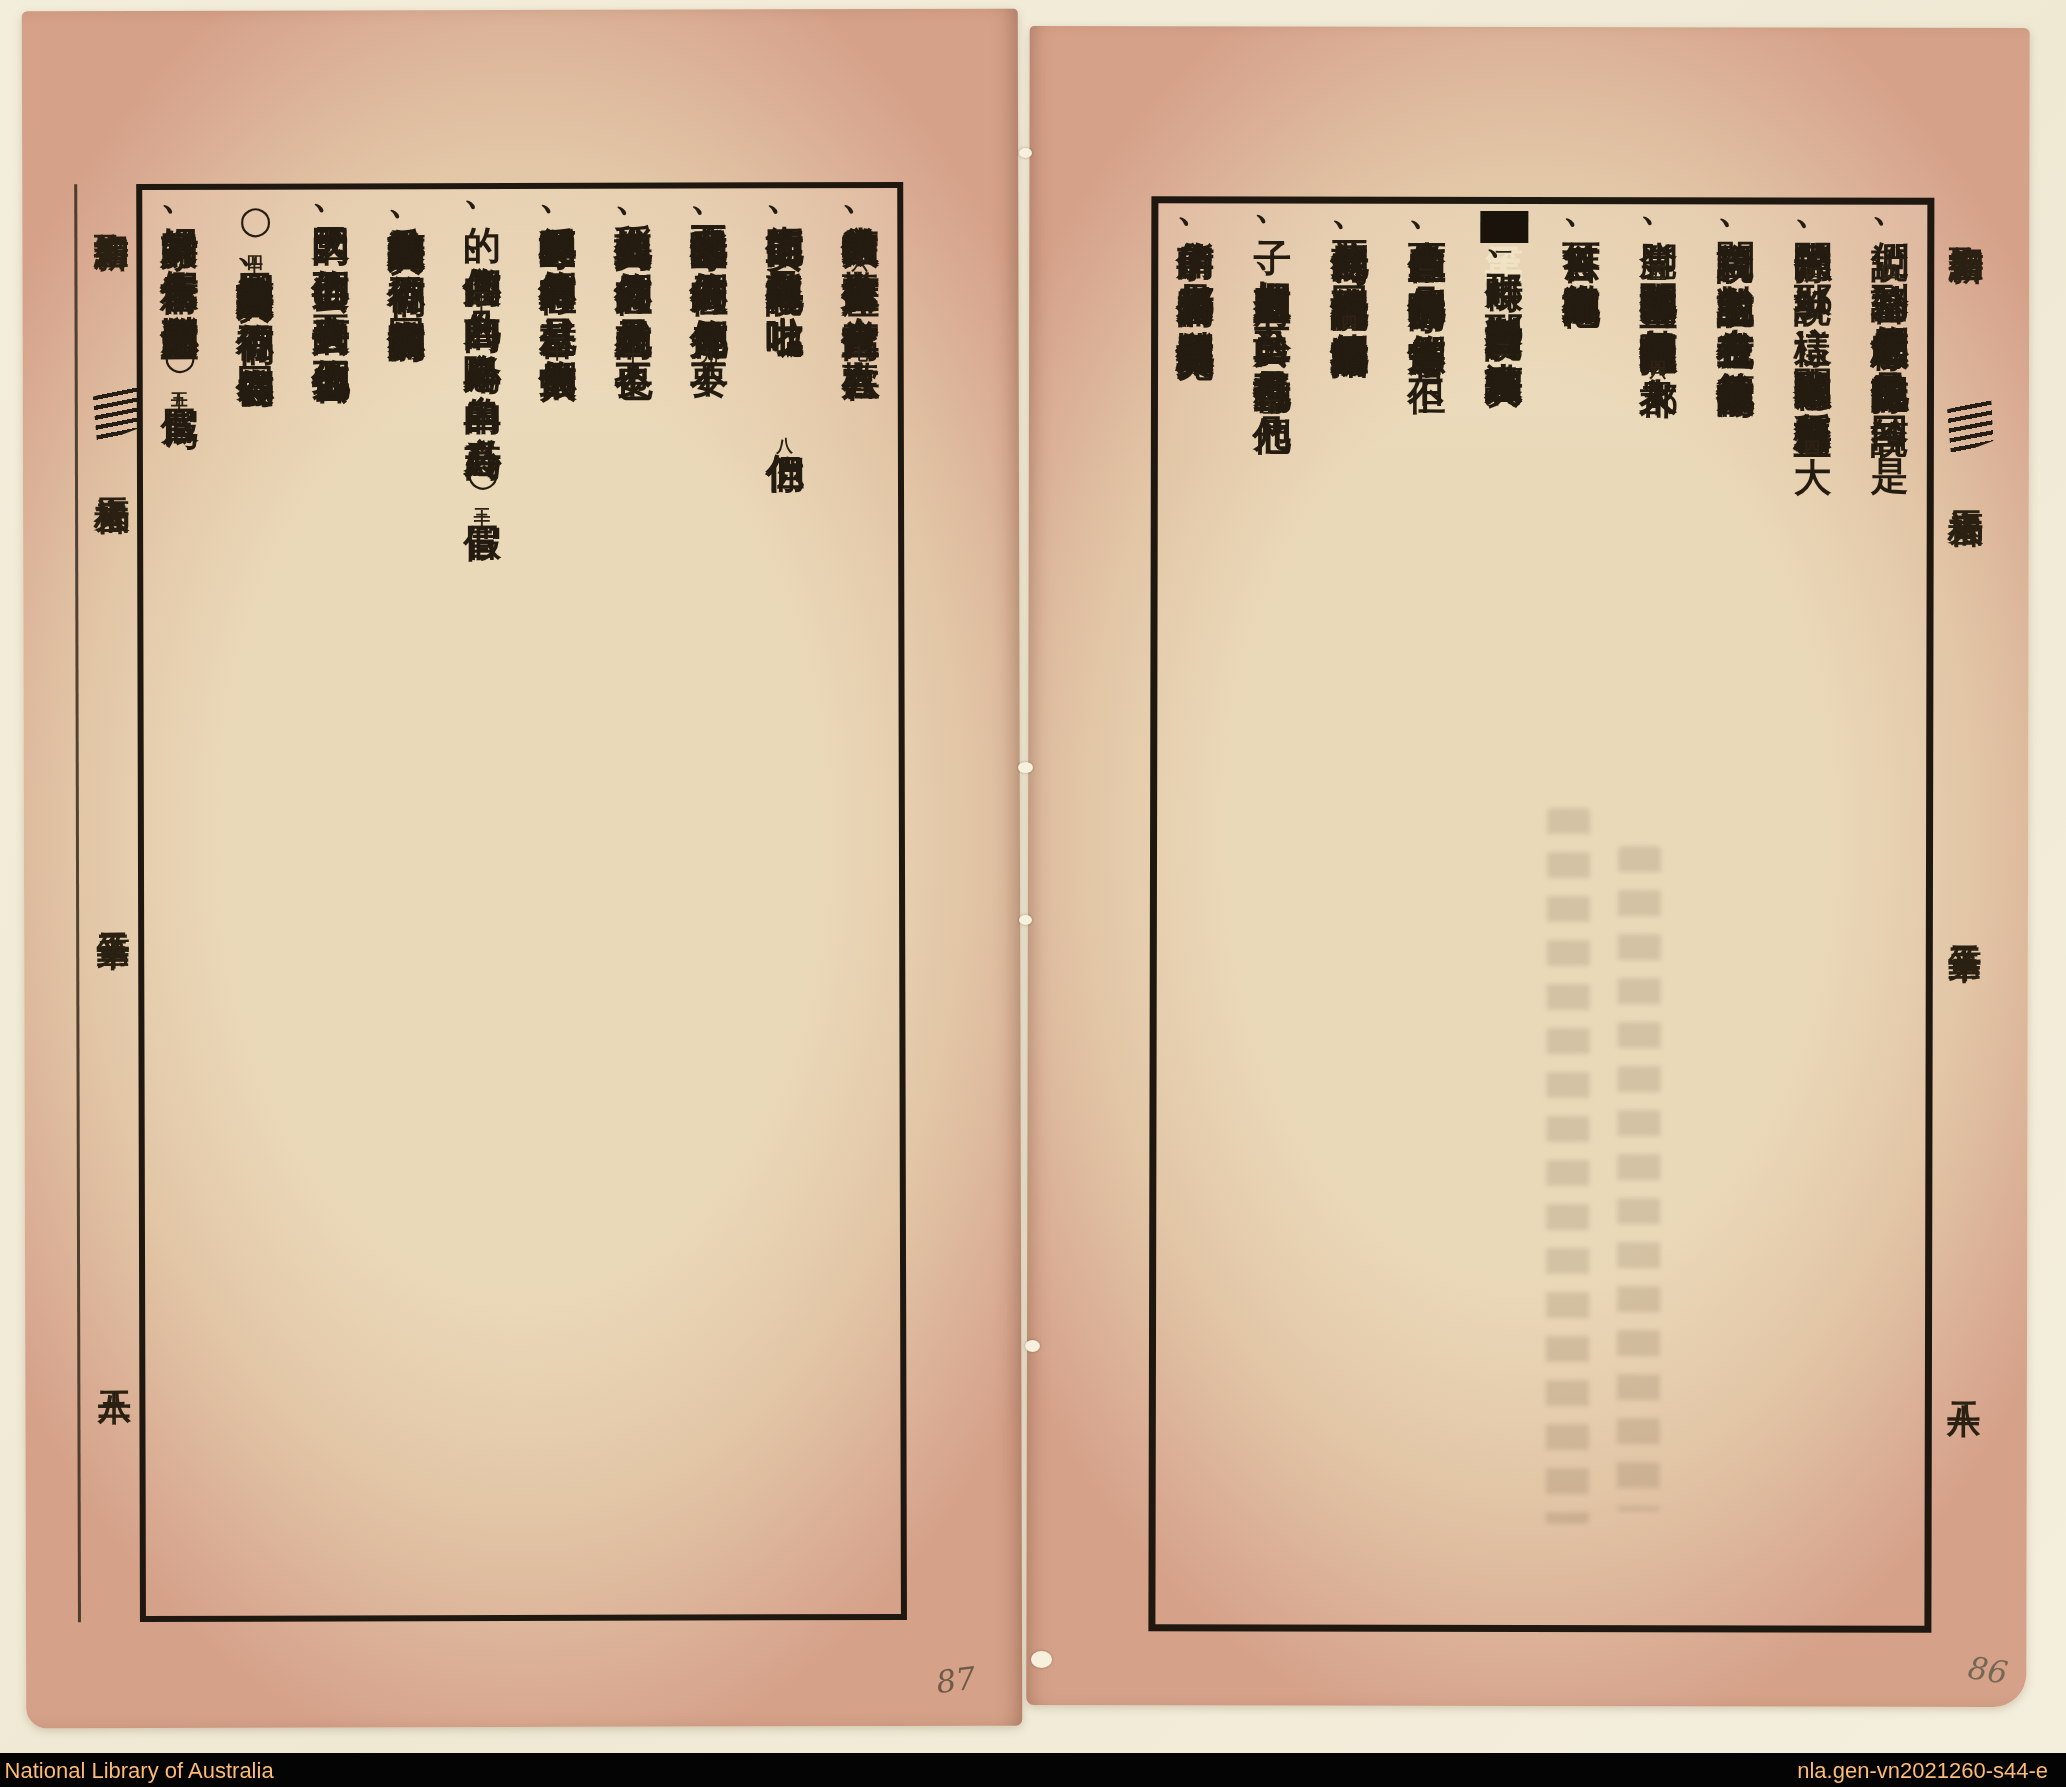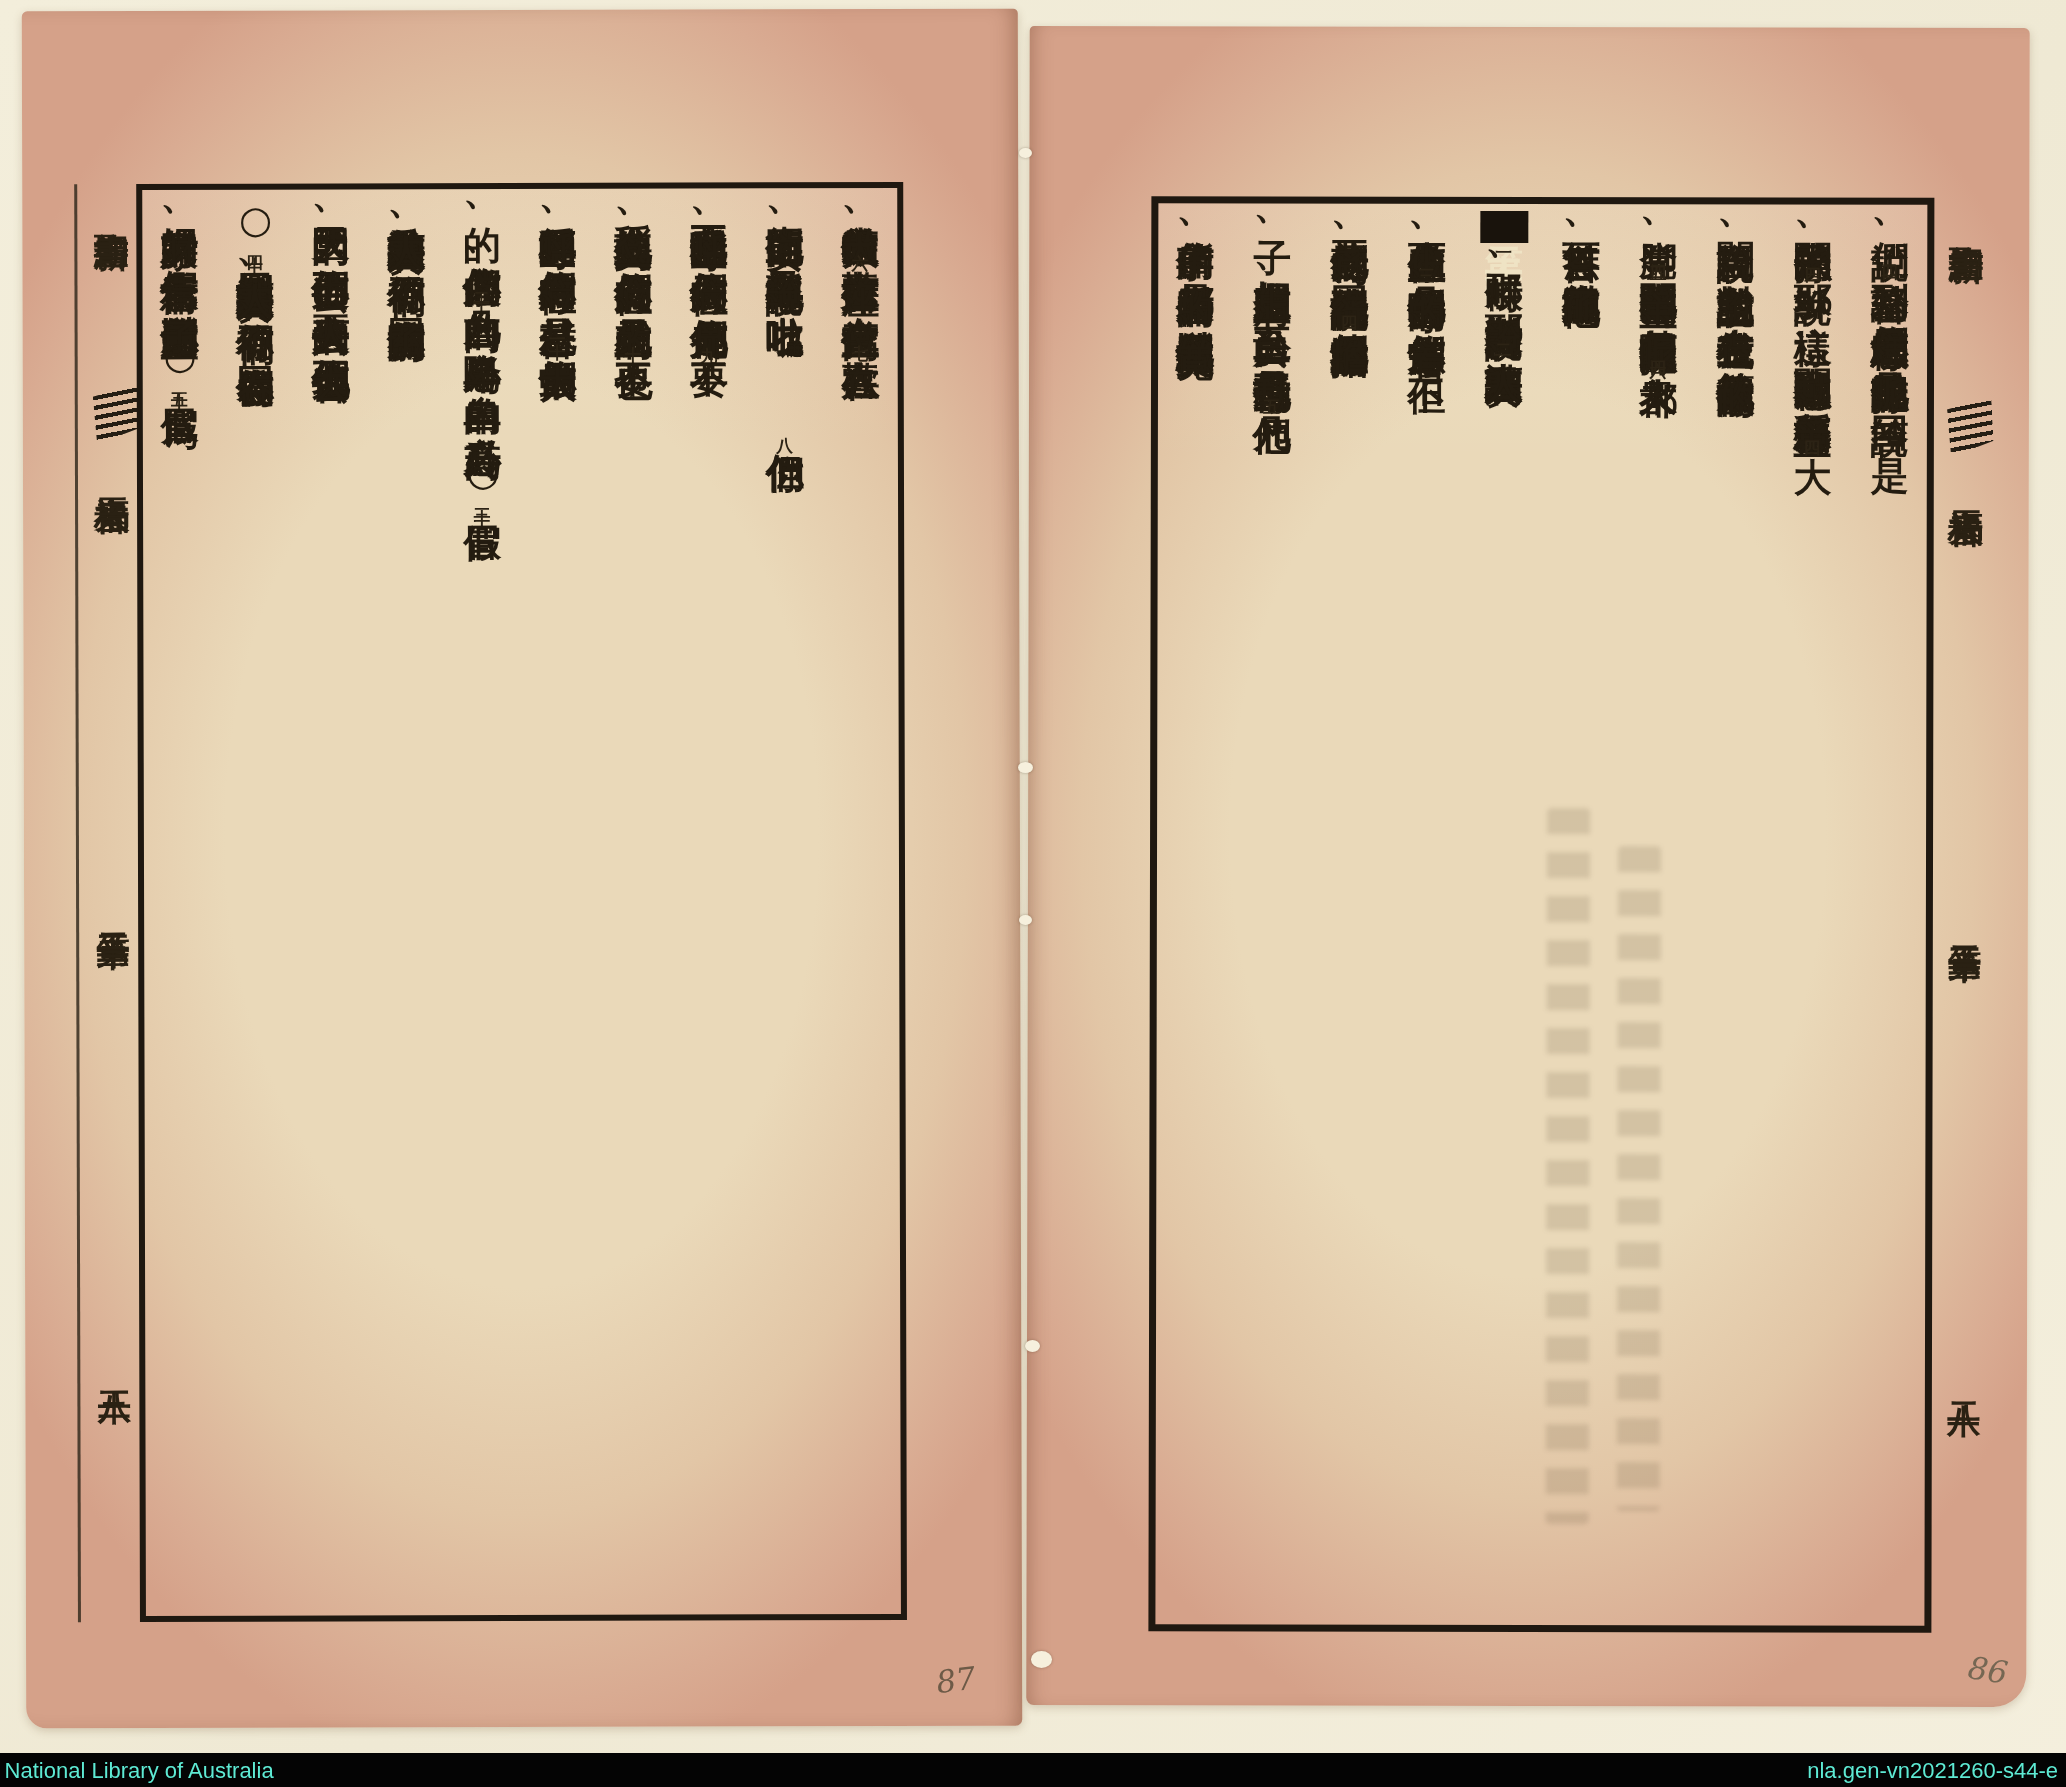--- a/index.html
+++ b/index.html
@@ -50,23 +50,23 @@
   .ghost{position:absolute;width:43px;border-radius:4.6px;opacity:.55;filter:blur(2.8px);
     background:repeating-linear-gradient(180deg, rgba(94,78,54,.30) 0 26px, rgba(94,78,54,0) 26px 44px);}
   
   .hole{position:absolute;background:#f6f0dd;border-radius:50%;filter:blur(0.7px);
     box-shadow:0 0 2.8px rgba(60,40,20,.35);}
   
   .hand{position:absolute;font-family:"DejaVu Serif",serif;font-style:italic;
     color:#6d5a47;font-size:31px;}
   
   .footer{position:absolute;left:0;top:1753px;width:2066px;height:34px;background:#040404;
-    color:#5eead4;font-family:"Liberation Sans","DejaVu Sans",sans-serif;font-size:22px;}
+    color:#fdba74;font-family:"Liberation Sans","DejaVu Sans",sans-serif;font-size:22px;}
   .footer .fl{position:absolute;left:4.6px;top:4.6px;}
-  .footer .fr{position:absolute;right:8px;top:4.6px;}
+  .footer .fr{position:absolute;right:18px;top:4.6px;}
 </style>
 </head>
 <body>
 
 <div class="leaf leaf-left">
 
   <div class="thinrule" style="left:52px;top:173px;width:2.8px;height:1438px;"></div>
 
   <div class="mstrip" style="left:69px;top:195px;height:1348px;">
     <div class="mitem mtitle">新約聖書</div>

